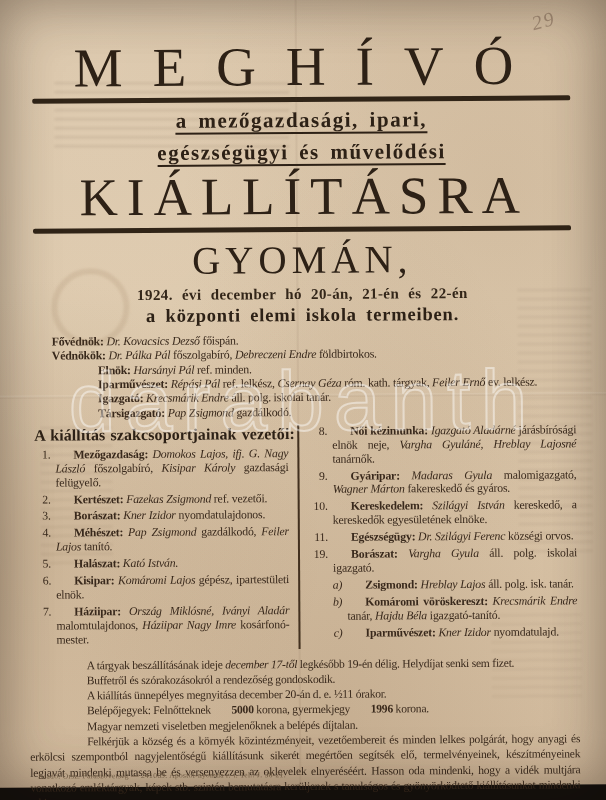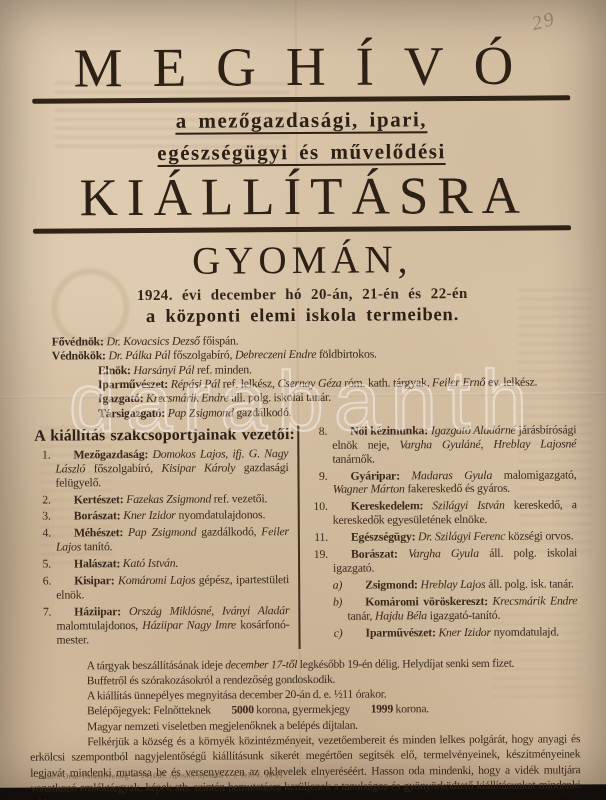--- a/index.html
+++ b/index.html
@@ -135,21 +135,21 @@
             <div class="g-item sub"><span class="g-num">b)</span><span class="g-text"><span class="b">Komáromi vöröskereszt: </span><span class="i">Krecsmárik Endre </span><span>tanár, </span><span class="i">Hajdu Béla </span><span>igazgató-tanító.</span></span></div>
             <div class="g-item sub"><span class="g-num">c)</span><span class="g-text"><span class="b">Iparművészet: </span><span class="i">Kner Izidor </span><span>nyomdatulajd.</span></span></div>
           </div>
       </div>
     </div>
 
     <div id="notices">
         <p class="notice"><span>A tárgyak beszállításának ideje </span><span class="i">december 17-től </span><span>legkésőbb 19-én délig. Helydíjat senki sem fizet.</span></p>
         <p class="notice"><span>Buffetről és szórakozásokról a rendezőség gondoskodik.</span></p>
         <p class="notice"><span>A kiállítás ünnepélyes megnyitása december 20-án d. e. ½11 órakor.</span></p>
-        <p class="notice"><span>Belépőjegyek: Felnőtteknek </span><span class="b">5000</span><span> korona, gyermekjegy </span><span class="b">1999</span><span> korona.</span></p>
+        <p class="notice"><span>Belépőjegyek: Felnőtteknek </span><span class="b">5000</span><span> korona, gyermekjegy </span><span class="b">1996</span><span> korona.</span></p>
         <p class="notice"><span>Magyar nemzeti viseletben megjelenőknek a belépés díjtalan.</span></p>
         <p class="notice"><span>Felkérjük a község és a környék közintézményeit, vezetőembereit és minden lelkes polgárát, hogy anyagi és erkölcsi szempontból nagyjelentőségű kiállításunk sikerét megértően segítsék elő, termelvényeinek, készítményeinek legjavát mindenki mutassa be és versenyezzen az oklevelek elnyeréséért. Hasson oda mindenki, hogy a vidék multjára vonatkozó emléktárgyak, képek stb. szintén bemutatásra kerüljenek s tanulságos és gyönyörködtető kiállításunkat mindenki tekintse meg.</span></p>
       </div>
 
     <div class="imprint">Kiadó: Orsz. Faluszövetség — 241069. Apostol-nyomda r.-t. Tel.: J. 38-21.</div>
 
     <div class="watermark">darabanth</div>
   </div>
 </div>
 

